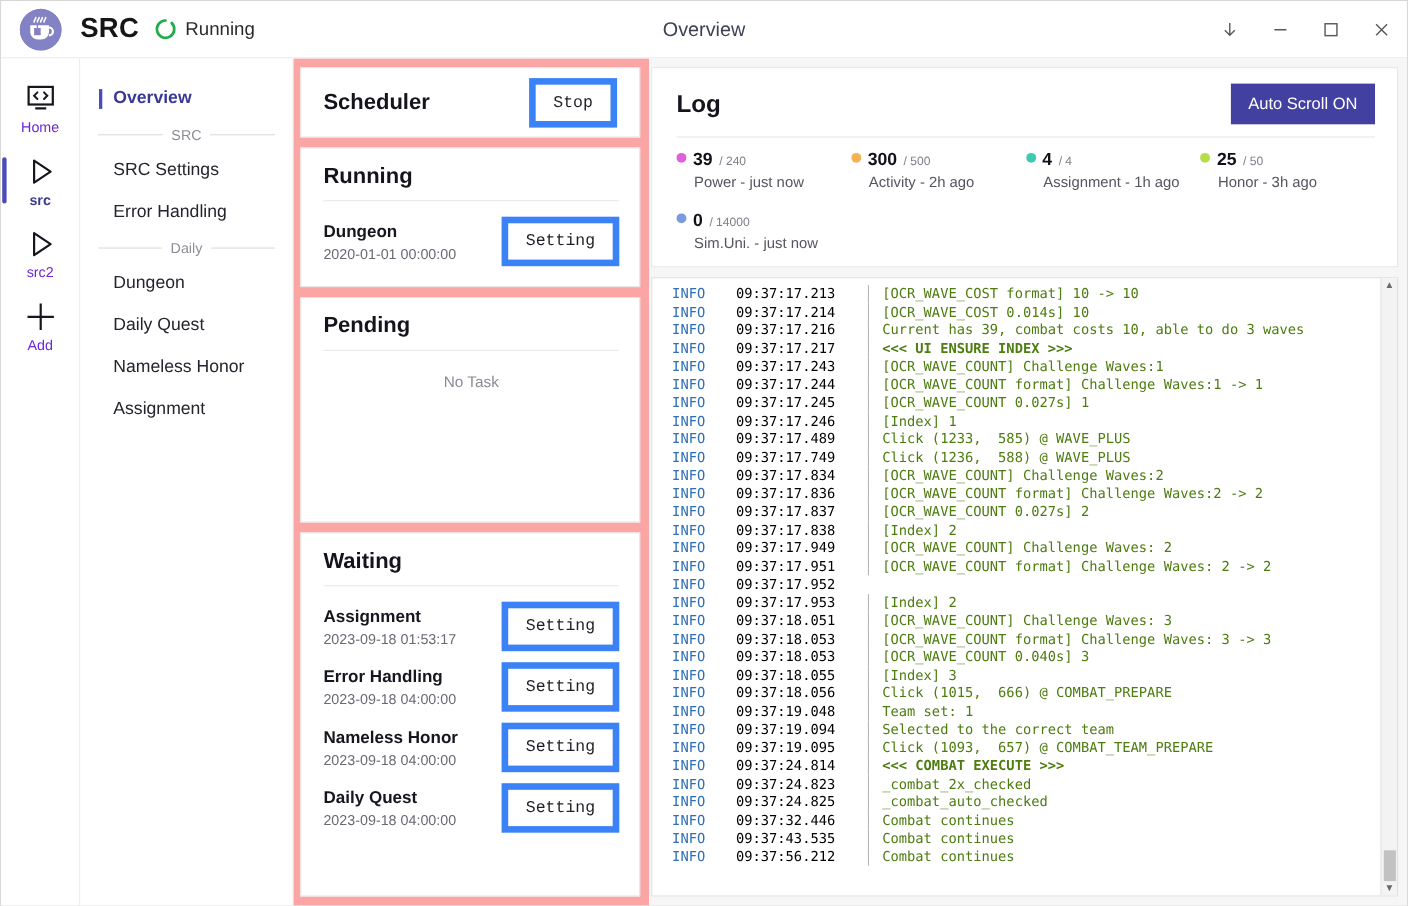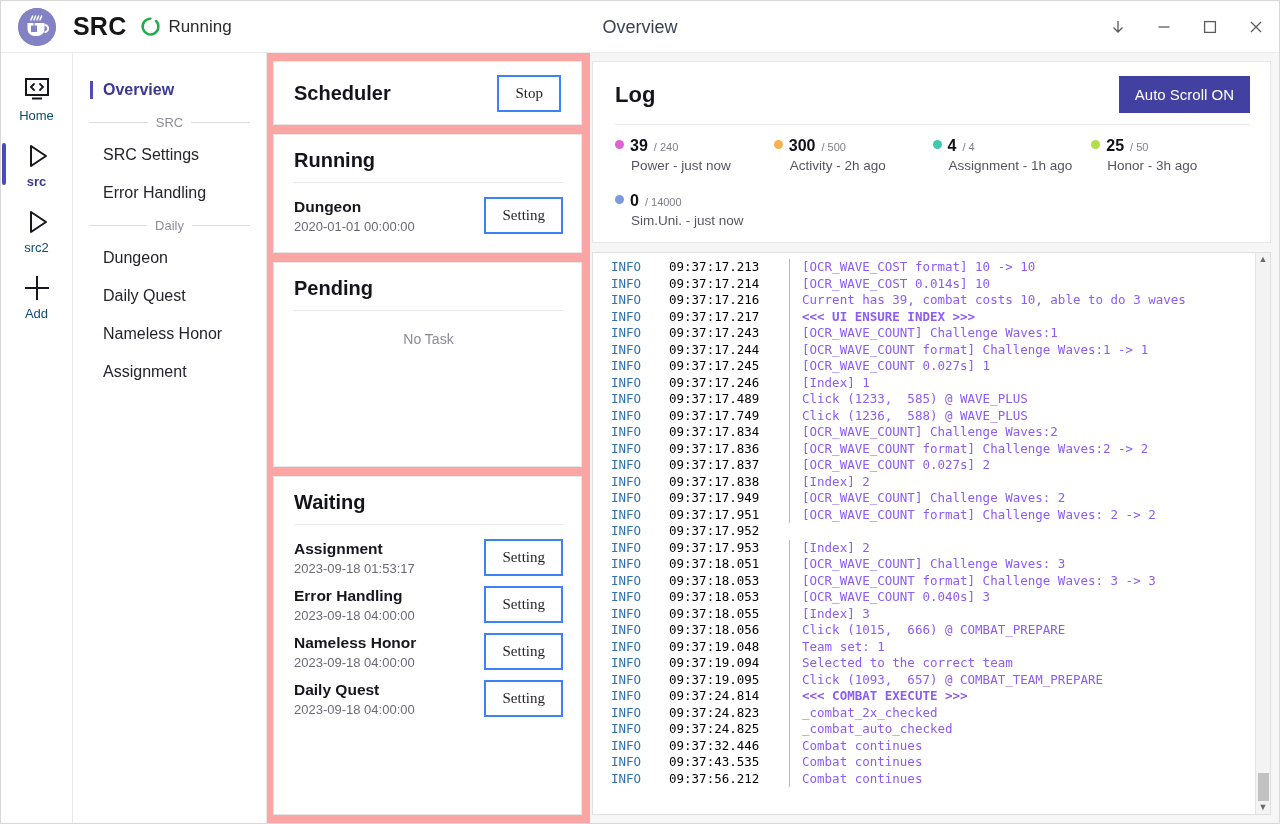--- a/index.html
+++ b/index.html
@@ -54,21 +54,21 @@
   .rail {
     width: 72px; background: #ffffff; border-right: 1px solid #e9e9e9;
     padding-top: 12px; flex: 0 0 72px;
   }
   .rail-item {
     position: relative; height: 66px;
     display: flex; flex-direction: column; align-items: center; justify-content: center;
     gap: 2px; cursor: default;
   }
   .rail-item .rail-ico { height: 34px; display: flex; align-items: center; justify-content: center; color: #1b1b2f; }
-  .rail-label { font-size: 13px; color: #0c4a6e; line-height: 1.1; }
+  .rail-label { font-size: 13px; color: #6d28d9; line-height: 1.1; }
   .rail-item.active .rail-label { color: #3c3a8c; font-weight: bold; }
   .rail-item.active::before {
     content: ""; position: absolute; left: 1px; top: 12px; bottom: 12px; width: 4px;
     background: #4d4bb5; border-radius: 2px;
   }
 
   
   .nav {
     width: 194px; flex: 0 0 194px; background: #ffffff;
     border-right: 1px solid #e9e9e9; padding: 18px 0 0 0;
@@ -97,22 +97,22 @@
   }
   .card {
     background: #ffffff; border: 1px solid #e6e6e6;
   }
   .card-scheduler {
     height: 64px; display: flex; align-items: center; justify-content: space-between;
     padding: 0 20px;
   }
   .card-title { font-size: 20px; font-weight: bold; color: #14141c; }
   .btn-outline {
-    border: 2px solid #3b82f6; background: #fff; font-size: 15px; color: #1f1f27;
-    padding: 8px 16px; cursor: default; font-family: Liberation Serif, serif;
+    border: 6px solid #3b82f6; background: #fff; font-size: 15px; color: #1f1f27;
+    padding: 8px 16px; cursor: default; font-family: Liberation Mono, monospace;
   }
   .panel { padding: 14px 18px 14px 20px; }
   .panel-head {
     font-size: 20px; font-weight: bold; color: #14141c; padding-bottom: 10px;
     border-bottom: 1px solid #e8e8e8; margin-bottom: 8px;
   }
   .task-row {
     display: flex; align-items: center; justify-content: space-between; padding: 6px 0 4px 0;
   }
   .task-name { font-size: 15.5px; font-weight: bold; color: #16161e; }
@@ -151,21 +151,21 @@
     display: flex; position: relative; overflow: hidden;
   }
   .log-lines {
     flex: 1; font-family: "DejaVu Sans Mono", monospace; font-size: 12.5px;
     line-height: 16.5px; padding: 6px 0 6px 0; overflow: hidden;
   }
   .log-line { display: flex; white-space: pre; }
   .lv { width: 76px; padding-left: 18px; color: #2f6fb5; }
   .ts { width: 120px; color: #000000; }
   .msg {
-    border-left: 1px solid #b6b6b6; padding-left: 12px; color: #8b5cf6; flex: 1;
+    border-left: 1px solid #b6b6b6; padding-left: 12px; color: #4d7c0f; flex: 1;
   }
   .msg.bold { font-weight: bold; }
   .log-scroll {
     width: 15px; background: #f3f3f3; border-left: 1px solid #e4e4e4;
     display: flex; flex-direction: column; justify-content: space-between; align-items: center;
     padding: 2px 0;
   }
   .sb-arrow { font-size: 9px; color: #6a6a6a; line-height: 1; }
   .sb-thumb {
     width: 11px; height: 28px; background: #c2c2c2; margin-top: auto; margin-bottom: 2px;

